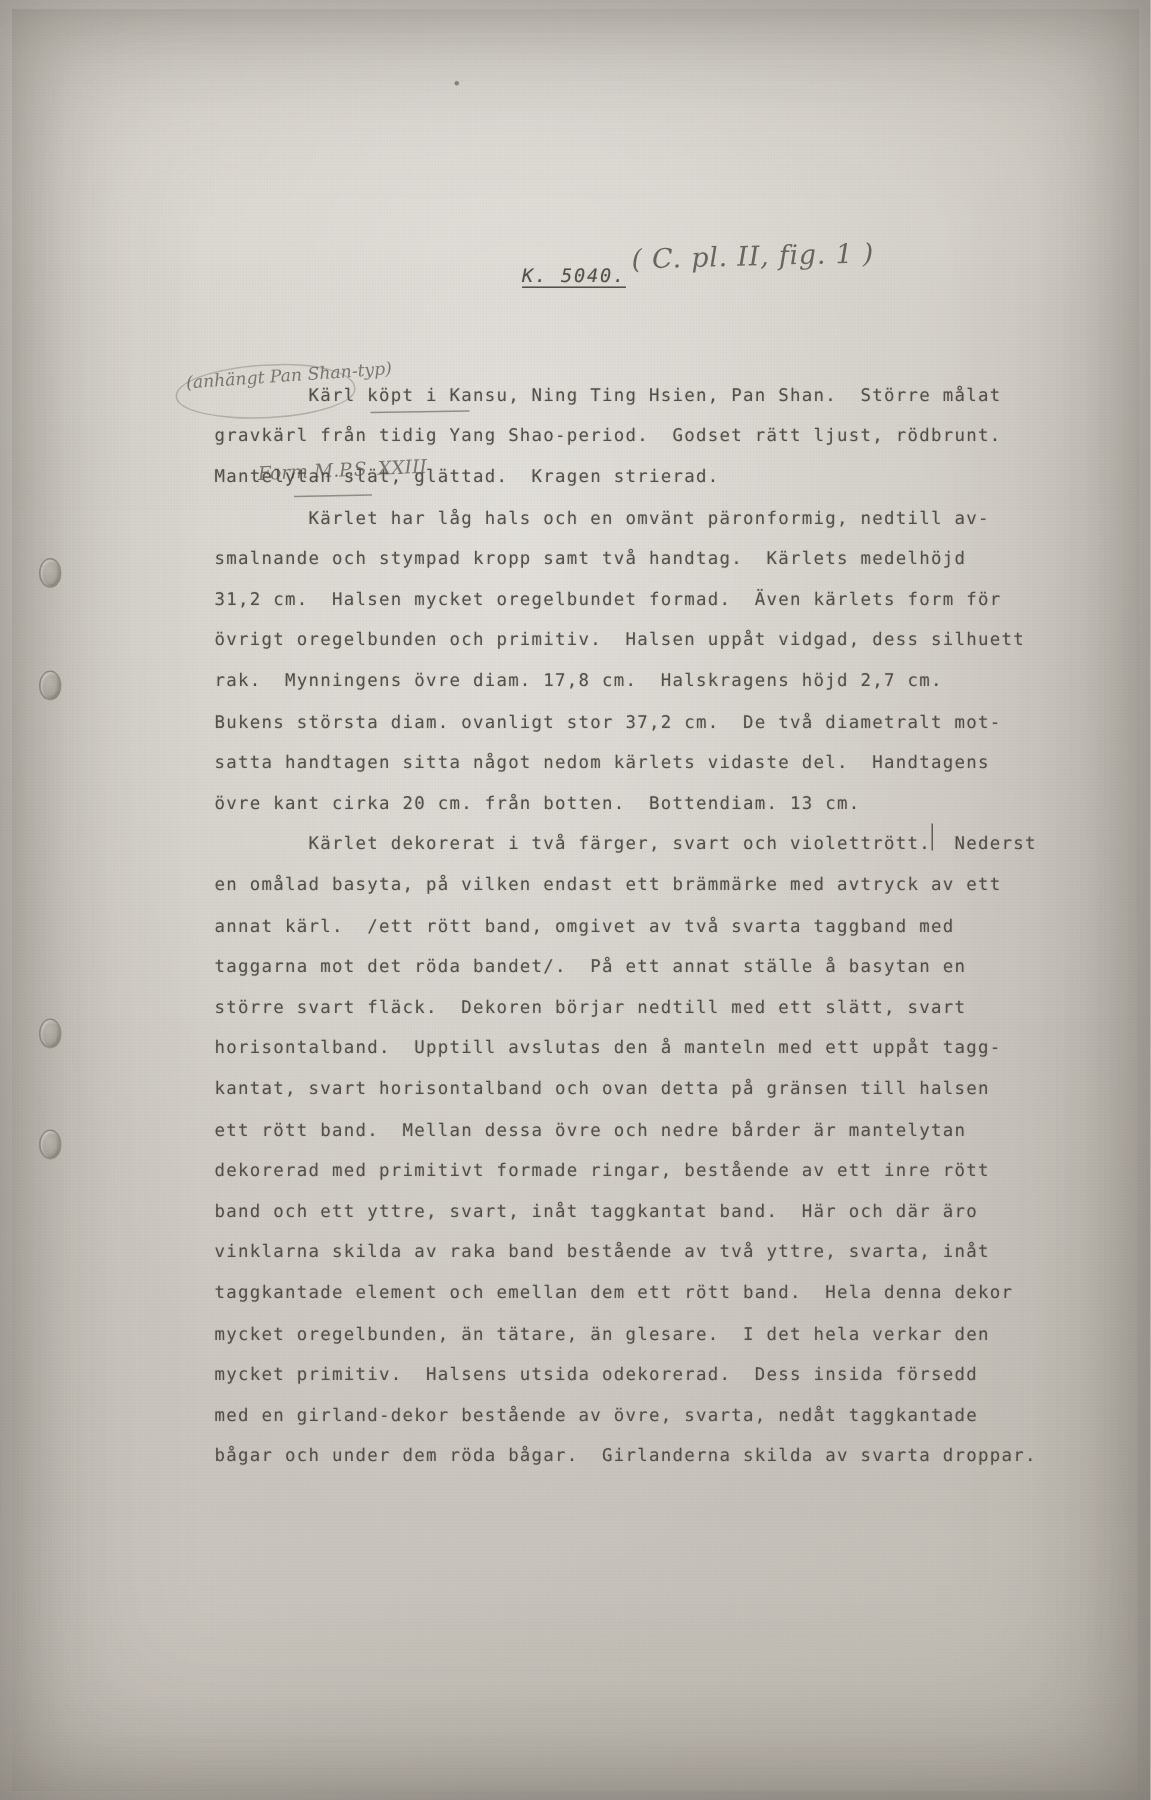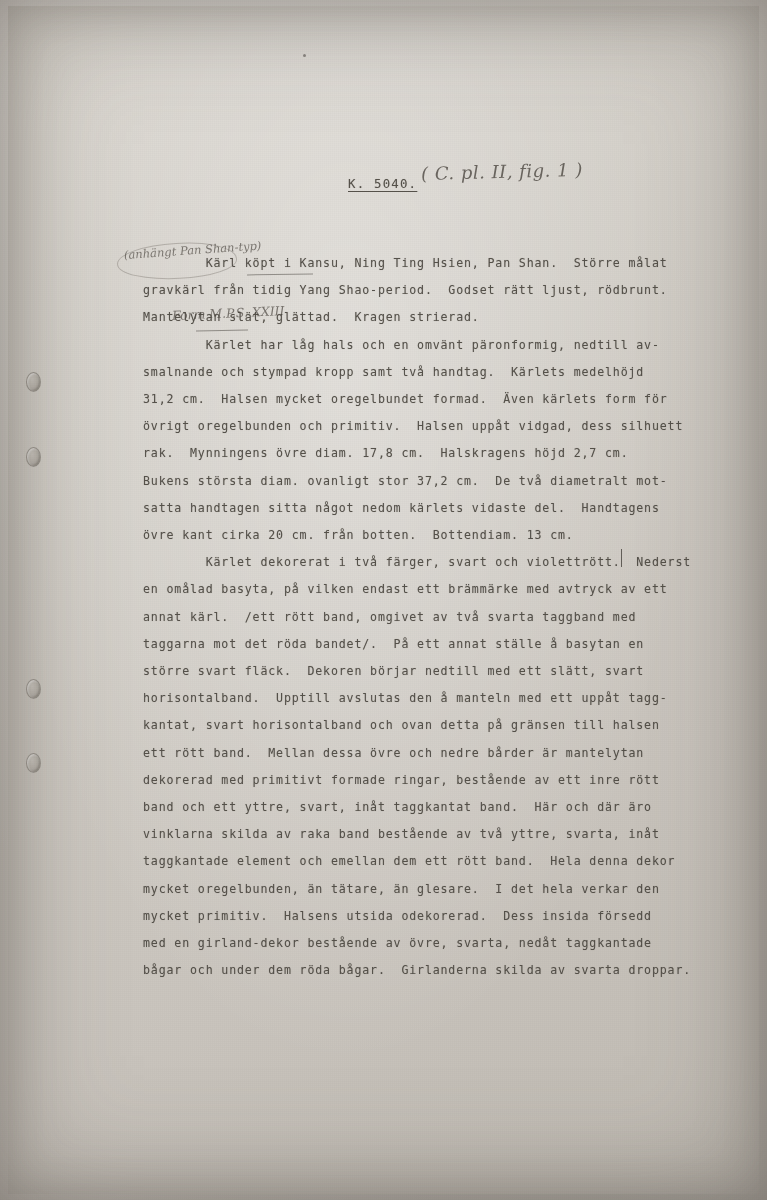--- a/index.html
+++ b/index.html
@@ -85,20 +85,21 @@
     text-shadow: 0 0 1px rgba(90,85,78,0.35);
     opacity: 0.92;
   }
   #title {
     left: 348px;
     top: 170px;
     font-size: 12.4px;
     letter-spacing: 1.2px;
     text-decoration: underline;
     text-underline-offset: 3px;
+    font-style: italic;
   }
   #body {
     left: 143px;
     top: 250px;
     width: 600px;
   }
   #body .line { display: block; }
 
   
   .hand {

